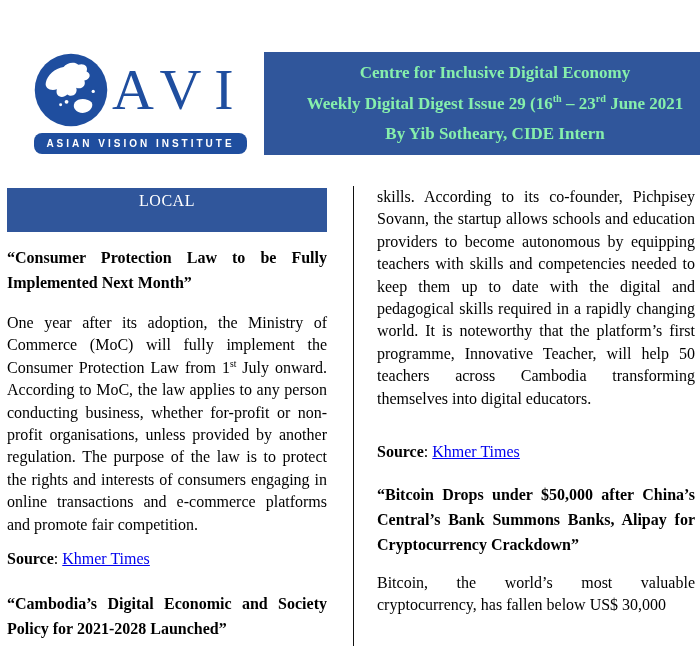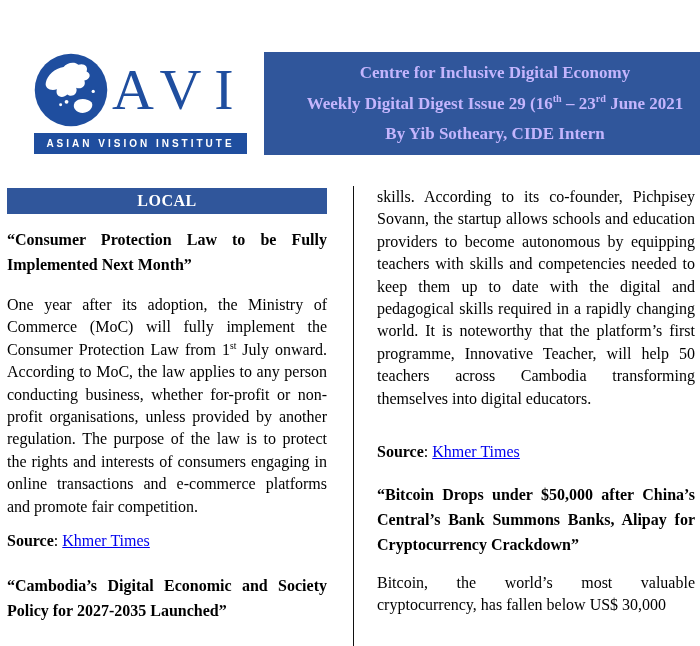--- a/index.html
+++ b/index.html
@@ -13,37 +13,37 @@
   .logo-row { display:flex; align-items:center; height:76px; }
   .globe { width:74px; height:74px; flex:none; }
   .acronym {
     font-size:58px; line-height:1; color:#1F4E9F; letter-spacing:13px;
     margin-left:4px; font-weight:400;
   }
   .tagline-bar {
     margin-top:5px; height:21px; background:#1F4E9F; color:#fff;
     display:flex; align-items:center; justify-content:center;
     font-family:"Liberation Sans", sans-serif; font-size:10px;
-    font-weight:bold; letter-spacing:3px; white-space:nowrap;
+    font-weight:bold; letter-spacing:3px; white-space:nowrap;border-radius:8px;
   }
   .banner {
     position:absolute; left:264px; top:52px; width:436px; height:103px;
-    background:#30569B; color:#c4b5fd; font-weight:bold; font-size:17px;
+    background:#30569B; color:#86efac; font-weight:bold; font-size:17px;
     display:flex; flex-direction:column; justify-content:space-evenly;
     text-align:center; padding-left:26px; white-space:nowrap;
   }
   sup { font-size:0.6em; vertical-align:super; line-height:0; }
   
   .divider { position:absolute; left:353px; top:186px; width:1px; height:460px; background:#111; }
   .col { position:absolute; top:188px; font-size:16px; }
   .col-left  { left:7px;  width:320px; }
   .col-right { left:377px; width:318px; top:186px; }
   .section-bar {
-    background:#30569B; color:#fff; font-weight:bold; text-align:center;
-    height:26px; line-height:26px; font-size:16px; letter-spacing:0.5px;
+    background:#30569B; color:#fff; font-weight:normal; text-align:center;
+    height:44px; line-height:26px; font-size:16px; letter-spacing:0.5px;
   }
   .article-title { font-weight:bold; line-height:25px; text-align:justify; }
   .body-text { line-height:22.4px; text-align:justify; }
   .source-line { line-height:22px; }
   .source-label { font-weight:bold; }
   .link { color:#0000EE; text-decoration:underline; cursor:pointer; }
   
   .col-left .section-bar   { margin-bottom:13px; }
   .col-left .article-title { margin-bottom:17px; }
   .col-left .body-text     { margin-bottom:12px; }
@@ -85,21 +85,21 @@
 
   <div class="col col-left">
     <div class="section-bar">LOCAL</div>
 
     <p class="article-title">“Consumer Protection Law to be Fully Implemented Next Month”</p>
 
     <p class="body-text"><span>One year after its adoption, the Ministry of Commerce (MoC) will fully implement the Consumer Protection Law from 1</span><sup>st</sup><span> July onward. According to MoC, the law applies to any person conducting business, whether for-profit or non-profit organisations, unless provided by another regulation. The purpose of the law is to protect the rights and interests of consumers engaging in online transactions and e-commerce platforms and promote fair competition.</span></p>
 
     <p class="source-line"><span class="source-label">Source</span><span>: </span><a class="link">Khmer Times</a></p>
 
-    <p class="article-title">“Cambodia’s Digital Economic and Society Policy for 2027-2035 Launched”</p>
+    <p class="article-title">“Cambodia’s Digital Economic and Society Policy for 2021-2028 Launched”</p>
   </div>
 
   <div class="col col-right">
     <p class="body-text first">skills. According to its co-founder, Pichpisey Sovann, the startup allows schools and education providers to become autonomous by equipping teachers with skills and competencies needed to keep them up to date with the digital and pedagogical skills required in a rapidly changing world. It is noteworthy that the platform’s first programme, Innovative Teacher, will help 50 teachers across Cambodia transforming themselves into digital educators.</p>
 
     <p class="source-line"><span class="source-label">Source</span><span>: </span><a class="link">Khmer Times</a></p>
 
 
     <p class="article-title">“Bitcoin Drops under $50,000 after China’s Central’s Bank Summons Banks, Alipay for Cryptocurrency Crackdown”</p>
 

